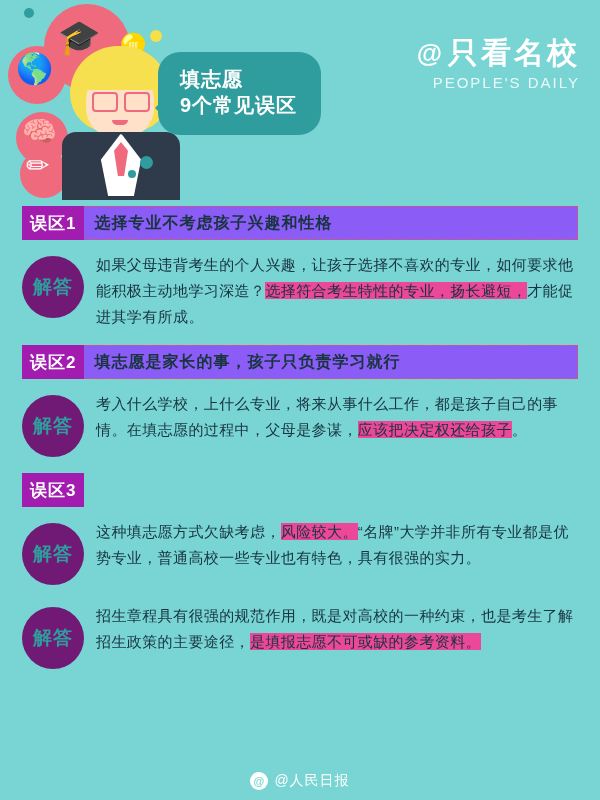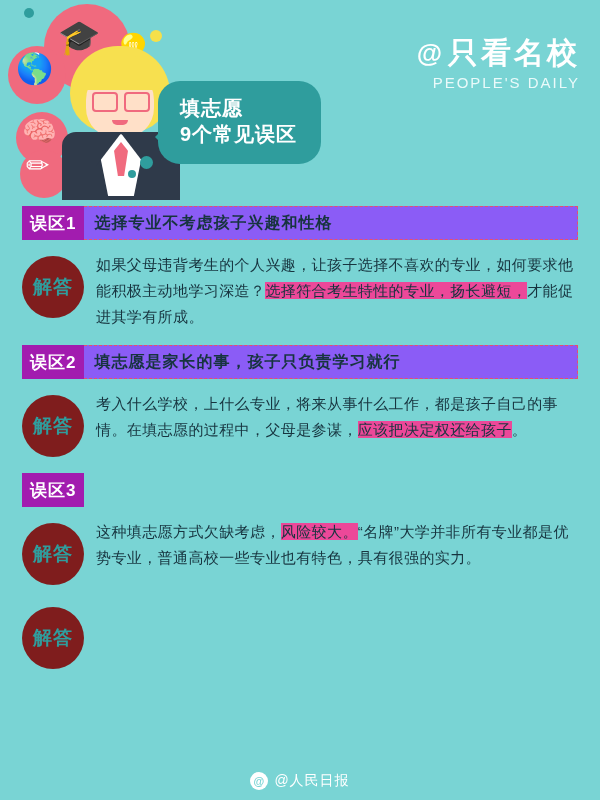--- a/index.html
+++ b/index.html
@@ -70,21 +70,21 @@
   .tie       { position: absolute; left: 58px; top: 96px; width: 14px; height: 34px;
                background: #f06a7e; clip-path: polygon(50% 0, 100% 26%, 72% 100%, 28% 100%, 0 26%); }
   .collar-l  { position: absolute; left: 40px; top: 86px; width: 26px; height: 34px;
                background: #2f3a4a; clip-path: polygon(0 0, 100% 0, 0 100%); }
   .collar-r  { position: absolute; left: 64px; top: 86px; width: 26px; height: 34px;
                background: #2f3a4a; clip-path: polygon(0 0, 100% 0, 100% 100%); }
 
   
   .bubble {
     position: absolute;
-    left: 158px; top: 81px;
+    left: 158px; top: 52px;
     background: #2f9d9d;
     color: #fff;
     border-radius: 22px;
     padding: 14px 24px 16px 22px;
     font-size: 20px;
     font-weight: bold;
     line-height: 1.32;
     letter-spacing: 1px;
   }
   .bubble:after {
@@ -155,21 +155,21 @@
   }
 
   .answer-row {
     display: flex;
     align-items: flex-start;
     gap: 12px;
   }
   .answer-badge {
     flex: 0 0 auto;
     width: 62px; height: 62px;
-    background: #7f1d1d;
+    background: #701a75;
     border-radius: 50%;
     color: #2f9d9d;
     font-size: 19px;
     font-weight: bold;
     display: flex;
     align-items: center;
     justify-content: center;
     letter-spacing: 1px;
     margin-top: 6px;
   }
@@ -282,20 +282,21 @@
     </div>
     <div class="answer-row">
       <div class="answer-badge">解答</div>
       <div class="answer-text"><span>这种填志愿方式欠缺考虑，</span><span class="hl">风险较大。</span><span>“名牌”大学并非所有专业都是优势专业，普通高校一些专业也有特色，具有很强的实力。</span></div>
     </div>
   </div>
 
   <div class="section">
     <div class="answer-row">
       <div class="answer-badge">解答</div>
+      <div class="answer-text"><span>招生章程具有很强的规范作用，既是对高校的一种约束，也是考生了解招生政策的主要途径，</span><span class="hl">是填报志愿不可或缺的参考资料。</span></div>
     </div>
   </div>
 
 </div>
 
 <div class="footer">
   <span class="weibo-icon">@</span>
   <span>@人民日报</span>
 </div>
 

